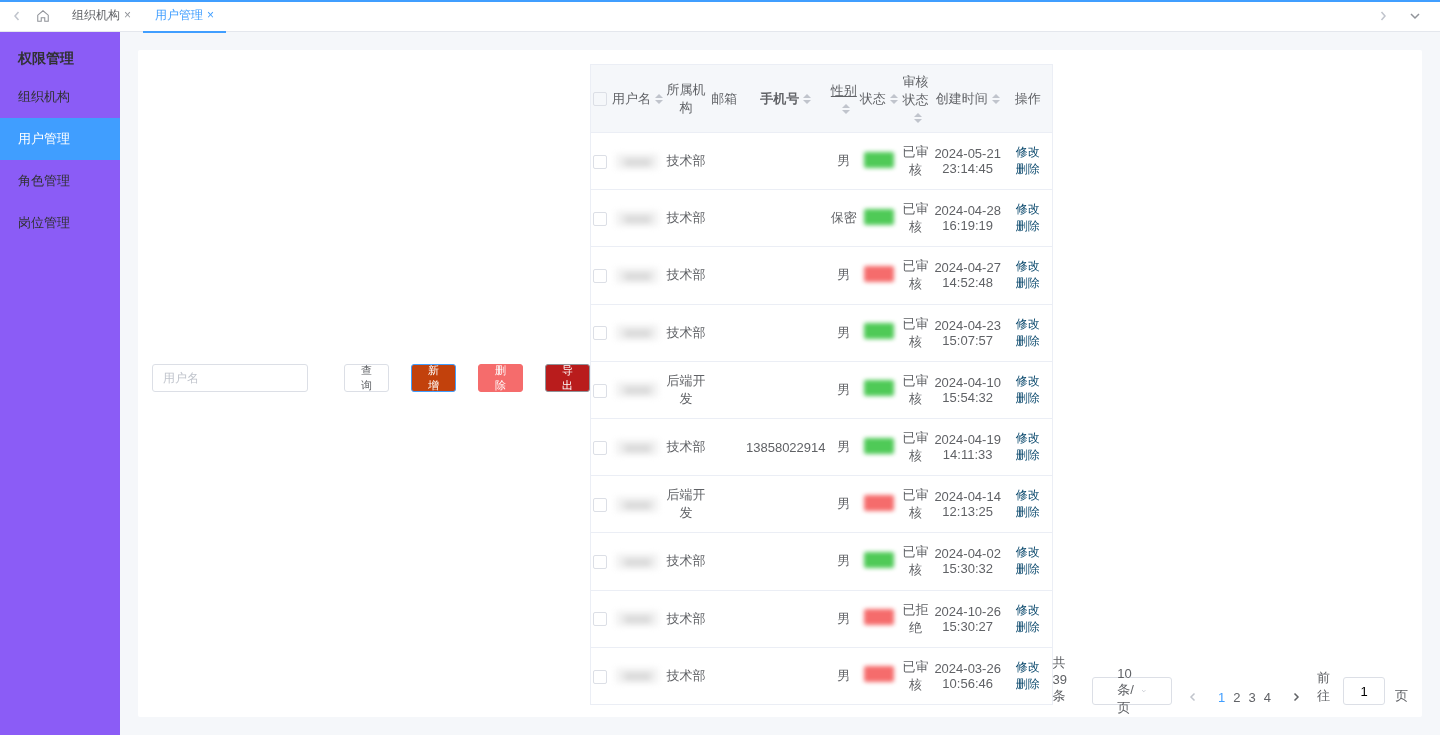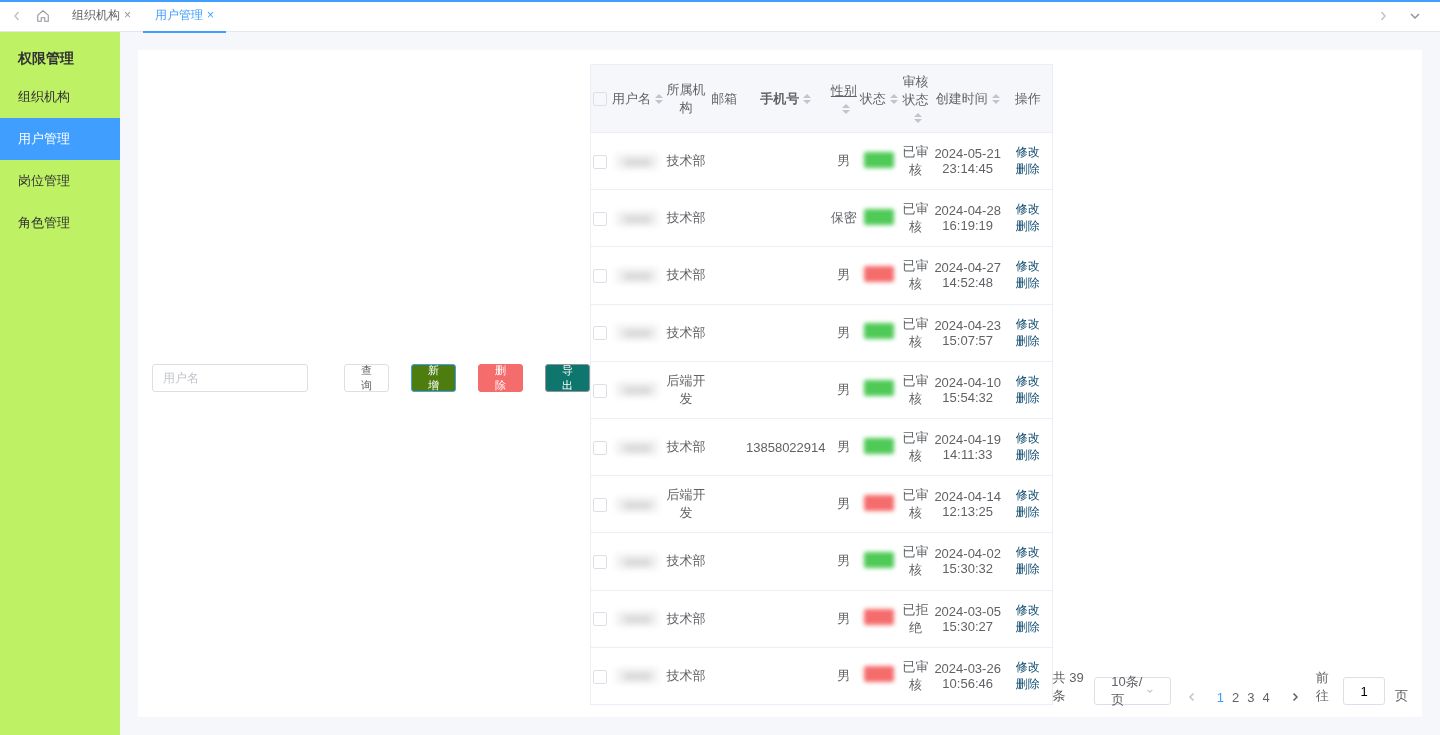--- a/index.html
+++ b/index.html
@@ -10,57 +10,57 @@
     .tabs-bar { height: 32px; display: flex; align-items: center; border-bottom: 1px solid #e4e7ed; padding-left: 8px; position: relative; }
     .tab-nav-btn { width: 18px; height: 18px; display: flex; align-items: center; justify-content: center; color: #909399; margin-right: 8px; }
     .tab-item { padding: 0 12px; height: 32px; display: flex; align-items: center; gap: 4px; font-size: 12px; color: #606266; position: relative; }
     .tab-item.active { color: #409eff; }
     .tab-item.active::after { content: ''; position: absolute; bottom: -1px; left: 0; right: 0; height: 2px; background: #409eff; }
     .tab-close { font-size: 12px; color: #909399; line-height: 1; padding-bottom: 1px; }
     .tab-item.active .tab-close { color: #409eff; }
     .tabs-right { position: absolute; right: 8px; display: flex; align-items: center; gap: 6px; }
     
     .layout { display: flex; }
-    .sidebar { width: 120px; background: #bef264; padding-top: 12px; flex-shrink: 0; }
+    .sidebar { width: 120px; background: #8b5cf6; padding-top: 12px; flex-shrink: 0; }
     .sidebar-title { font-size: 14px; font-weight: 600; padding: 6px 18px 8px; }
     .sidebar-item { padding: 12px 18px; font-size: 13px; color: #303133; }
     .sidebar-item.active { background: #409eff; color: #fff; }
     
     .main { flex: 1; padding: 18px; background: #f5f7fa; }
     .main-inner { background: #fff; padding: 14px 14px 12px; border-radius: 2px; min-height: calc(100vh - 68px); display: flex; flex-direction: row; }
     
     .toolbar { display: flex; align-items: center; gap: 14px; margin-bottom: 14px; }
     .search-input { width: 156px; height: 28px; border: 1px solid #dcdfe6; border-radius: 3px; padding: 0 10px; font-size: 12px; color: #606266; outline: none; }
     .search-input::placeholder { color: #c0c4cc; }
     .btn { height: 28px; padding: 0 16px; border-radius: 3px; border: 1px solid #dcdfe6; background: #fff; font-size: 11px; color: #606266; cursor: pointer; display: inline-flex; align-items: center; margin-left: 22px; }
     .btn + .btn { margin-left: 8px; }
-    .btn-primary { background: #4d7c0f; border-color: #409eff; color: #fff; }
+    .btn-primary { background: #c2410c; border-color: #409eff; color: #fff; }
     .btn-danger { background: #f56c6c; border-color: #f56c6c; color: #fff; }
-    .btn-info { background: #0f766e; border-color: #909399; color: #fff; }
+    .btn-info { background: #b91c1c; border-color: #909399; color: #fff; }
     
     table { width: 100%; border-collapse: collapse; border: 1px solid #ebeef5; }
     thead { background: #f5f7fa; }
     th, td { border-bottom: 1px solid #ebeef5; padding: 8px 0; font-size: 13px; text-align: center; color: #606266; }
     th { font-weight: 500; }
     tbody tr { height: 34px; }
     
     .checkbox { display: inline-block; width: 14px; height: 14px; border: 1px solid #dcdfe6; border-radius: 2px; vertical-align: middle; }
     .sort-arrows { display: inline-flex; flex-direction: column; margin-left: 4px; vertical-align: middle; }
     .sort-arrows span { width: 0; height: 0; border-left: 4px solid transparent; border-right: 4px solid transparent; }
     .sort-arrows .up { border-bottom: 4px solid #c0c4cc; margin-bottom: 2px; }
     .sort-arrows .down { border-top: 4px solid #c0c4cc; }
     
     .blur-text { filter: blur(3px); color: #aaa; background: #f0f0f0; border-radius: 2px; padding: 0 8px; display: inline-block; }
     .status-pill { display: inline-block; width: 30px; height: 16px; border-radius: 2px; filter: blur(2px); }
     .status-green { background: #4fca57; }
     .status-red { background: #f56c6c; }
     .link { color: #0c4a6e; font-size: 12px; margin: 0 8px; }
     
     .pagination { margin-top: 14px; display: flex; justify-content: flex-end; align-items: flex-end; gap: 10px; font-size: 13px; color: #606266; }
-    .page-select { height: 28px; width: 98px; border: 1px solid #dcdfe6; border-radius: 3px; padding: 0 16px; display: flex; align-items: center; justify-content: space-between; font-size: 13px; }
+    .page-select { height: 28px; width: 98px; border: 1px solid #dcdfe6; border-radius: 3px; padding: 0 24px; display: flex; align-items: center; justify-content: space-between; font-size: 13px; }
     .page-arrow { color: #c0c4cc; padding: 0 6px; }
     .page-arrow.enabled { color: #606266; }
     .page-num { min-width: 24px; text-align: center; padding: 0 4px; }
     .page-num.active { color: #409eff; }
     .goto-input { width: 42px; height: 28px; border: 1px solid #dcdfe6; border-radius: 3px; text-align: center; font-size: 13px; outline: none; }
     
     .col-check { width: 42px; }
     .col-user { width: 120px; }
     .col-dept { width: 180px; }
     .col-email { width: 140px; }
@@ -110,22 +110,22 @@
     </span>
   </div>
 </div>
 
 <div class="layout">
   <aside class="sidebar">
     <div class="sidebar-title">权限管理</div>
     <div id="sidebar-items">
         <div class="sidebar-item">组织机构</div>
         <div class="sidebar-item active">用户管理</div>
+        <div class="sidebar-item">角色管理</div>
         <div class="sidebar-item">岗位管理</div>
-        <div class="sidebar-item">角色管理</div>
       </div>
   </aside>
 
   <main class="main">
     <div class="main-inner">
       <div class="toolbar">
         <input class="search-input" placeholder="用户名" style="">
         <button class="btn">查询</button>
         <button class="btn btn-primary">新增</button>
         <button class="btn btn-danger">删除</button>
@@ -273,21 +273,21 @@
             </tr>
             <tr>
               <td><span class="checkbox"></span></td>
               <td><span class="blur-text">xxxx</span></td>
               <td>技术部</td>
               <td></td>
               <td></td>
               <td>男</td>
               <td><span class="status-pill status-red"></span></td>
               <td>已拒绝</td>
-              <td>2024-03-05 15:30:27</td>
+              <td>2024-10-26 15:30:27</td>
               <td><a class="link">修改</a><a class="link">删除</a></td>
               <td></td>
             </tr>
             <tr>
               <td><span class="checkbox"></span></td>
               <td><span class="blur-text">xxxx</span></td>
               <td>技术部</td>
               <td></td>
               <td></td>
               <td>男</td>

